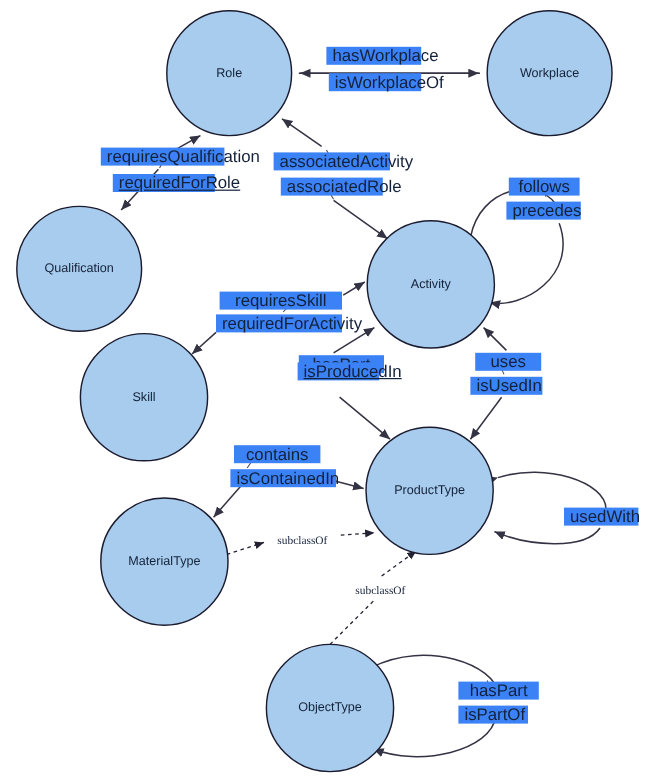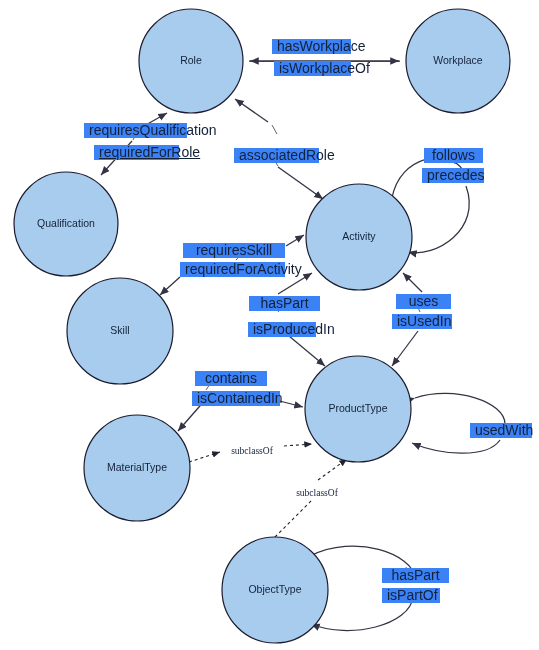--- a/index.html
+++ b/index.html
@@ -196,27 +196,28 @@
     <g>
       <circle class="node-circle" cx="275" cy="590" r="53"></circle>
       <text class="node-label" x="275" y="590">ObjectType</text>
     </g>
   </svg>
 
   <div class="label-box" style="left:272px; top:39px; width:79px;">hasWorkplace</div>
   <div class="label-box" style="left:274px; top:61px; width:77px;">isWorkplaceOf</div>
   <div class="label-box" style="left:84px;  top:123px; width:103px;">requiresQualification</div>
   <div class="label-box" style="left:94px;  top:145px; width:85px;text-decoration:underline;">requiredForRole</div>
+  <div class="label-box" style="left:228px; top:127px; width:97px;">associatedActivity</div>
   <div class="label-box" style="left:234px; top:148px; width:85px;">associatedRole</div>
   <div class="label-box" style="left:424px; top:148px; width:59px;">follows</div>
   <div class="label-box" style="left:422px; top:168px; width:62px;">precedes</div>
   <div class="label-box" style="left:180px; top:262px; width:105px;">requiredForActivity</div>
   <div class="label-box" style="left:183px; top:243px; width:102px;">requiresSkill</div>
   <div class="label-box" style="left:249px; top:296px; width:71px;">hasPart</div>
-  <div class="label-box" style="left:248px; top:322px; width:68px;">isProducedIn</div>
+  <div class="label-box" style="left:248px; top:302px; width:68px;text-decoration:underline;">isProducedIn</div>
   <div class="label-box" style="left:396px; top:294px; width:55px;">uses</div>
   <div class="label-box" style="left:392px; top:314px; width:60px;">isUsedIn</div>
   <div class="label-box" style="left:195px; top:371px; width:72px;">contains</div>
   <div class="label-box" style="left:192px; top:391px; width:88px;">isContainedIn</div>
   <div class="label-box" style="left:470px; top:423px; width:62px;">usedWith</div>
   <div class="label-box" style="left:382px; top:568px; width:67px;">hasPart</div>
   <div class="label-box" style="left:382px; top:588px; width:58px;text-align:right;">isPartOf</div>
   <div class="label-plain" style="left:223px; top:444px; width:58px;">subclassOf</div>
   <div class="label-plain" style="left:288px; top:486px; width:58px;">subclassOf</div>
 

